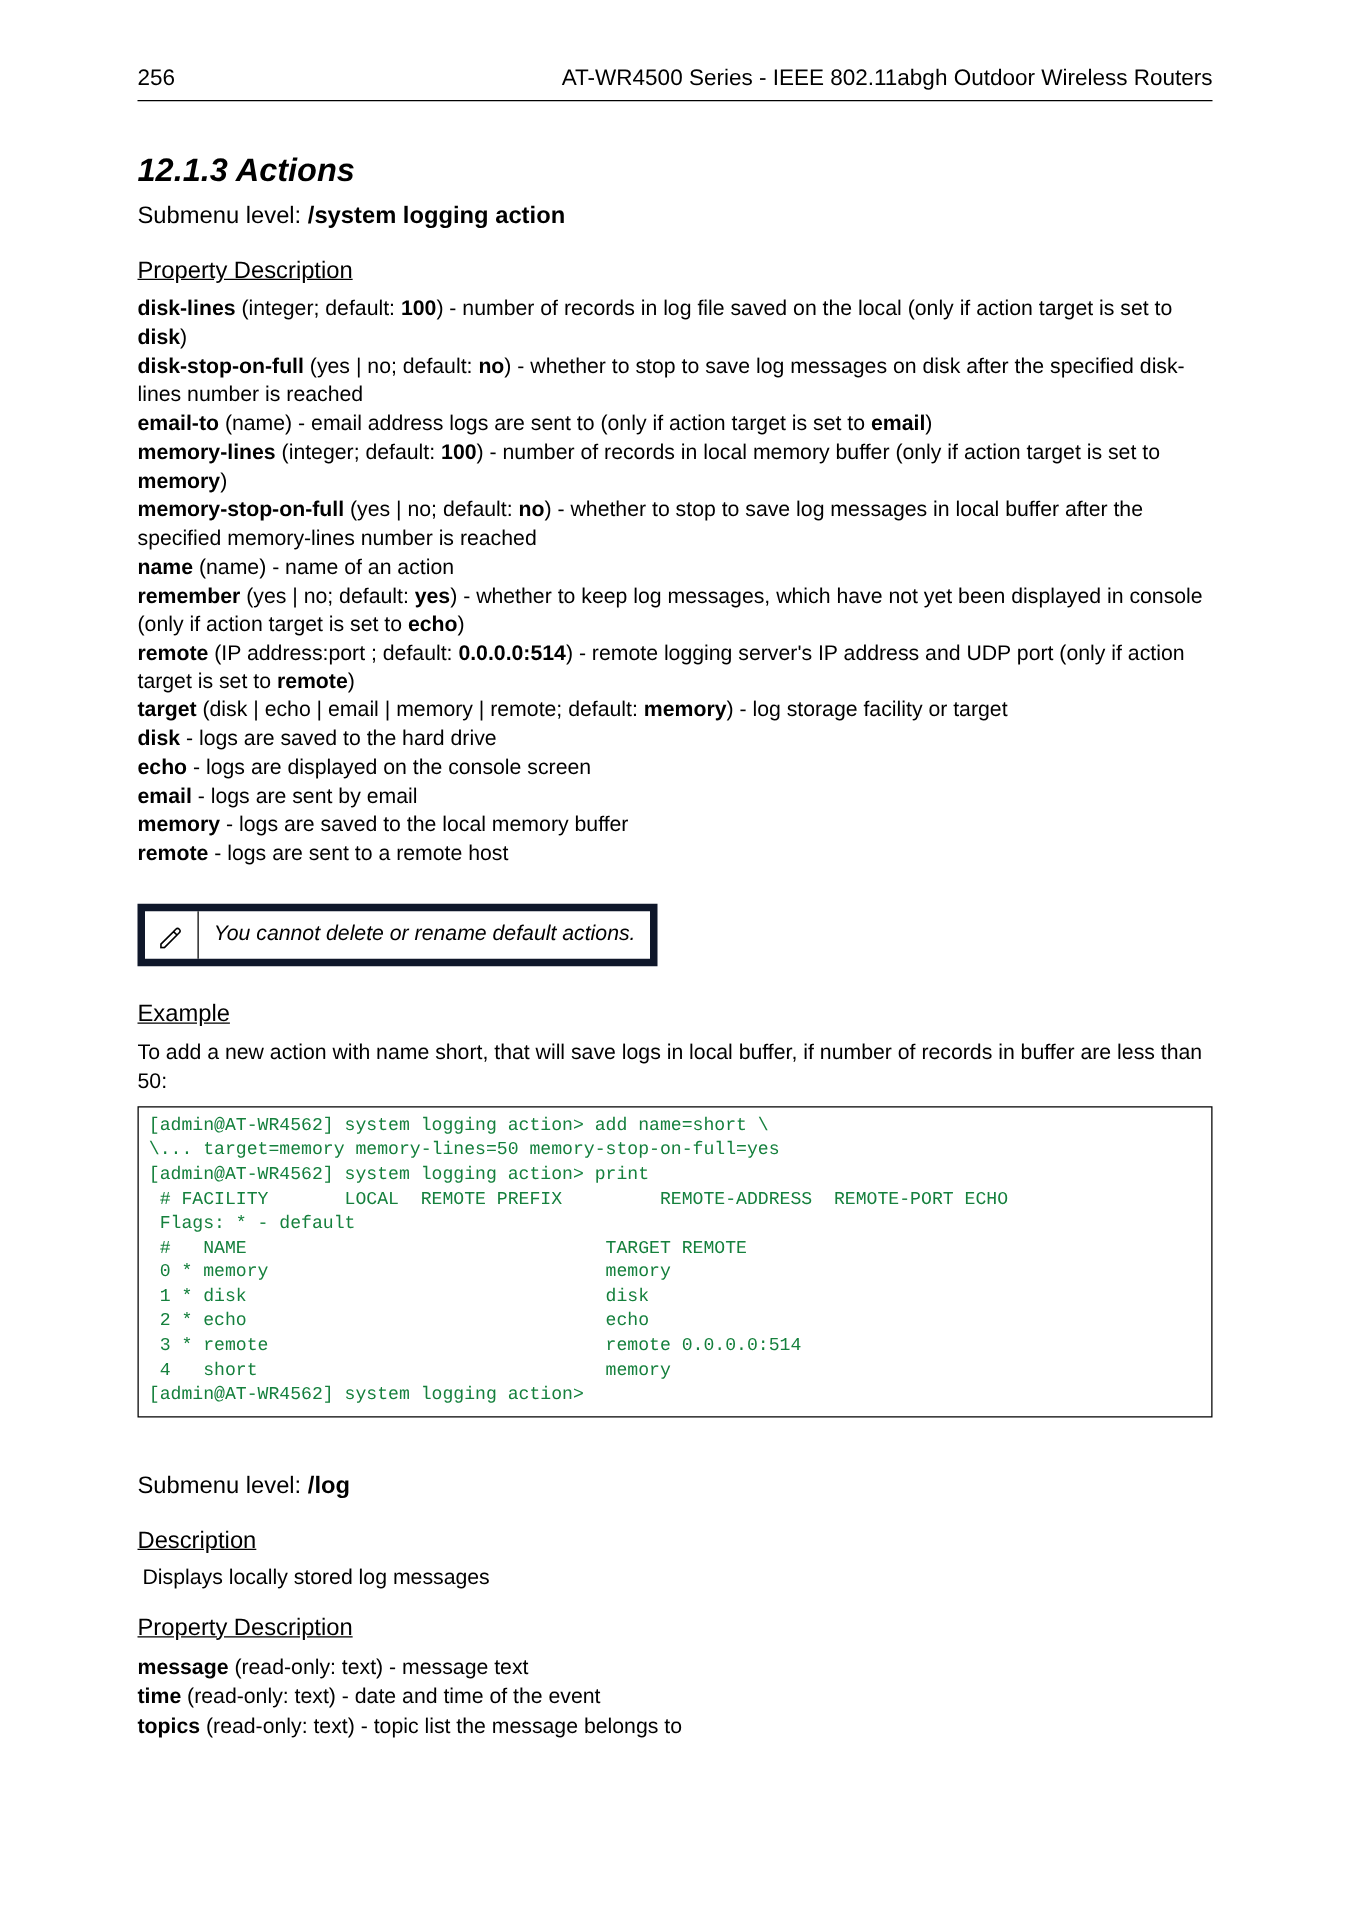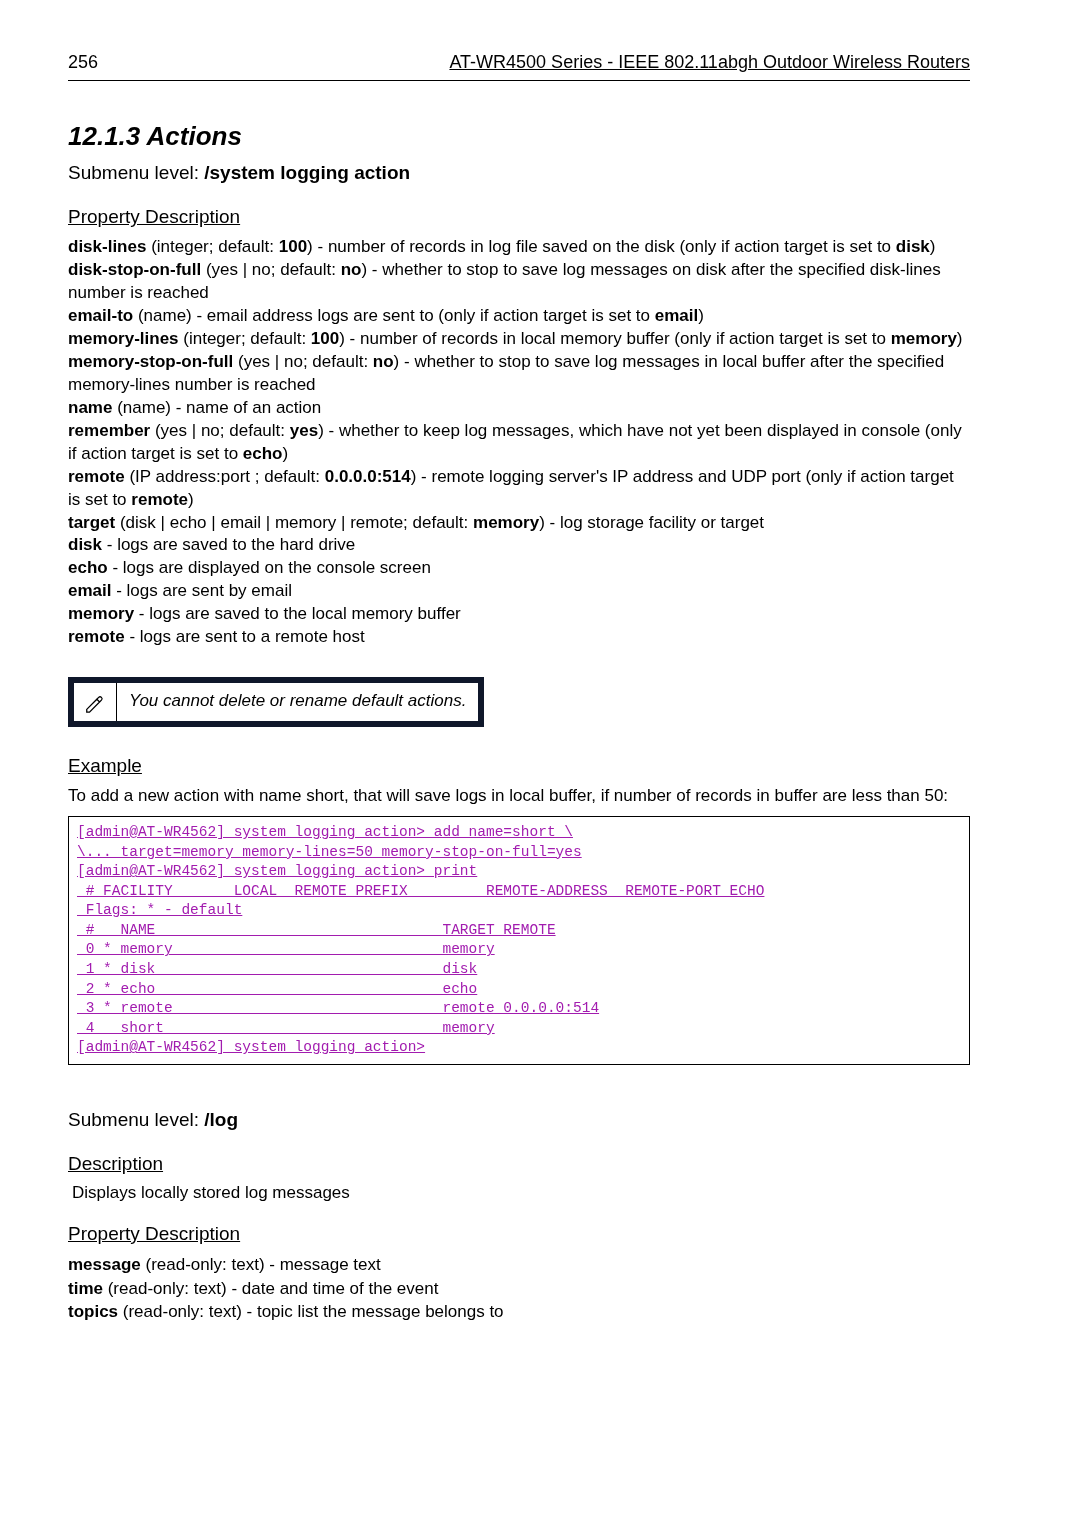--- a/index.html
+++ b/index.html
@@ -6,40 +6,39 @@
   html, body {
     margin: 0;
     padding: 0;
     width: 1080px;
     height: 1528px;
     background: #fff;
     font-family: Arial, Helvetica, sans-serif;
     color: #000;
   }
   .page {
-    padding: 50px 110px 50px 68px;
+    padding: 50px 110px 50px 110px;
     box-sizing: border-box;
   }
   .header {
     display: flex;
     justify-content: space-between;
     align-items: flex-end;
     font-size: 18px;
     border-bottom: 1.5px solid #000;
     padding-bottom: 6px;
     margin-bottom: 40px;
   }
   .header .page-num {
     align-self: flex-start;
     padding-top: 2px;
   }
   .header .right {
     text-align: right;
     line-height: 1.35;
-    text-decoration: underline;
   }
   h2.section {
     font-style: italic;
     font-weight: bold;
     font-size: 26px;
     margin: 0 0 10px 0;
   }
   .submenu {
     font-size: 19px;
     margin: 0 0 22px 0;
@@ -79,22 +78,21 @@
     line-height: 1.35;
   }
   pre.code {
     border: 1px solid #000;
     font-family: "Courier New", monospace;
     font-size: 14.5px;
     padding: 6px 8px;
     margin: 0 0 44px 0;
     white-space: pre;
     line-height: 1.35;
-    color: #a21caf;
-    text-decoration: underline;
+    color: #15803d;
   }
   .desc-text {
     font-size: 17px;
     margin: 4px 0 20px 4px;
   }
   .props2 {
     font-size: 17px;
     line-height: 1.4;
   }
 </style>
@@ -113,21 +111,21 @@
   
   <h2 class="section">12.1.3    Actions</h2>
 
   <div class="submenu">
     <span>Submenu level: </span><b>/system logging action</b>
   </div>
 
   <div class="uline-head">Property Description</div>
 
   <div class="props">
-    <b>disk-lines</b><span> (integer; default: </span><b>100</b><span>) - number of records in log file saved on the disk (only if action target is set to </span><b>disk</b><span>)</span><br>
+    <b>disk-lines</b><span> (integer; default: </span><b>100</b><span>) - number of records in log file saved on the local (only if action target is set to </span><b>disk</b><span>)</span><br>
 
     <b>disk-stop-on-full</b><span> (yes | no; default: </span><b>no</b><span>) - whether to stop to save log messages on disk after the specified disk-lines number is reached</span><br>
 
     <b>email-to</b><span> (name) - email address logs are sent to (only if action target is set to </span><b>email</b><span>)</span><br>
 
     <b>memory-lines</b><span> (integer; default: </span><b>100</b><span>) - number of records in local memory buffer (only if action target is set to </span><b>memory</b><span>)</span><br>
 
     <b>memory-stop-on-full</b><span> (yes | no; default: </span><b>no</b><span>) - whether to stop to save log messages in local buffer after the specified memory-lines number is reached</span><br>
 
     <b>name</b><span> (name) - name of an action</span><br>

